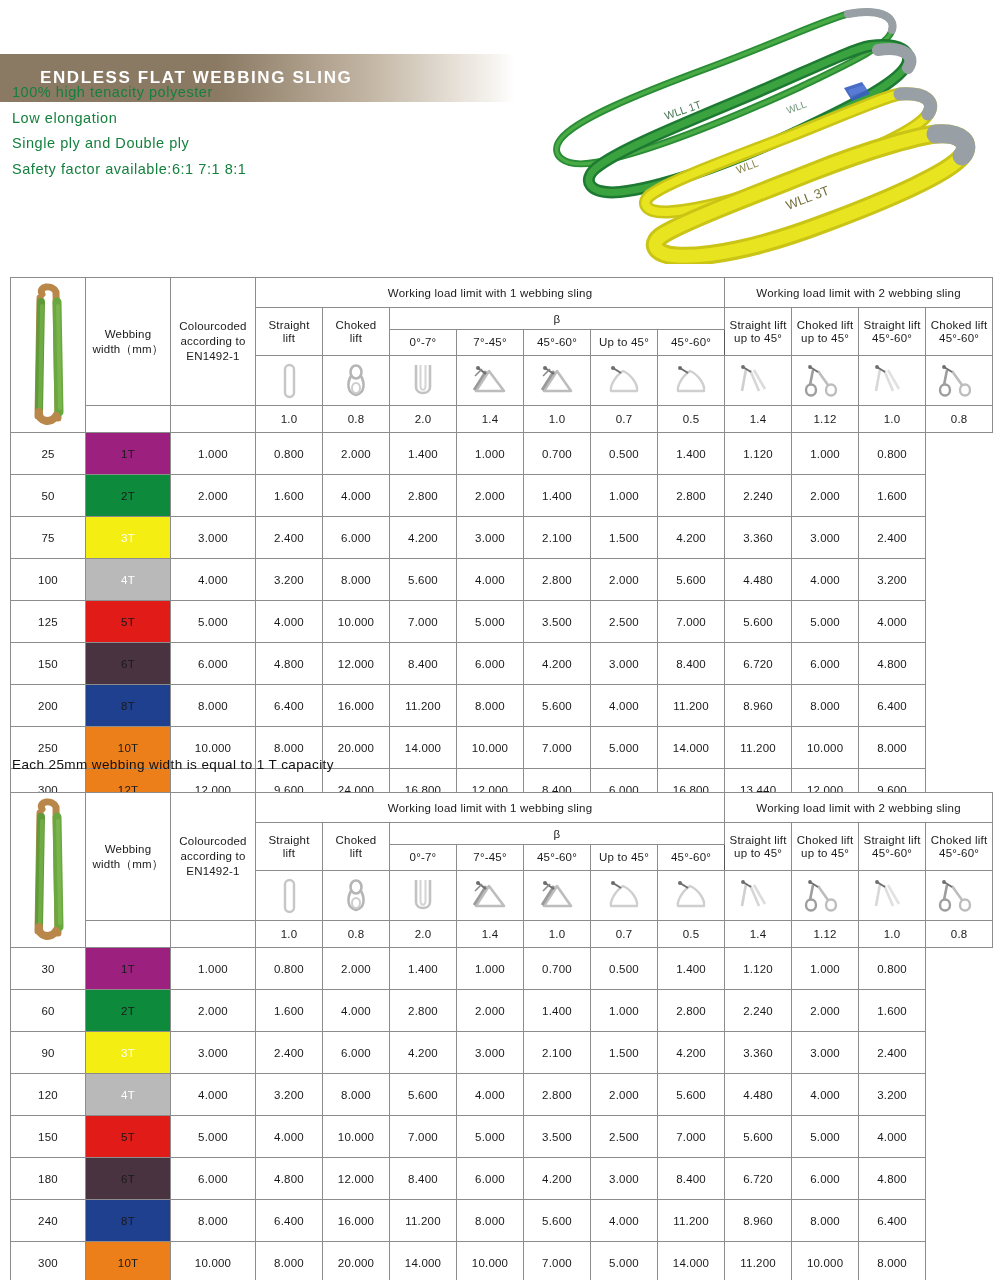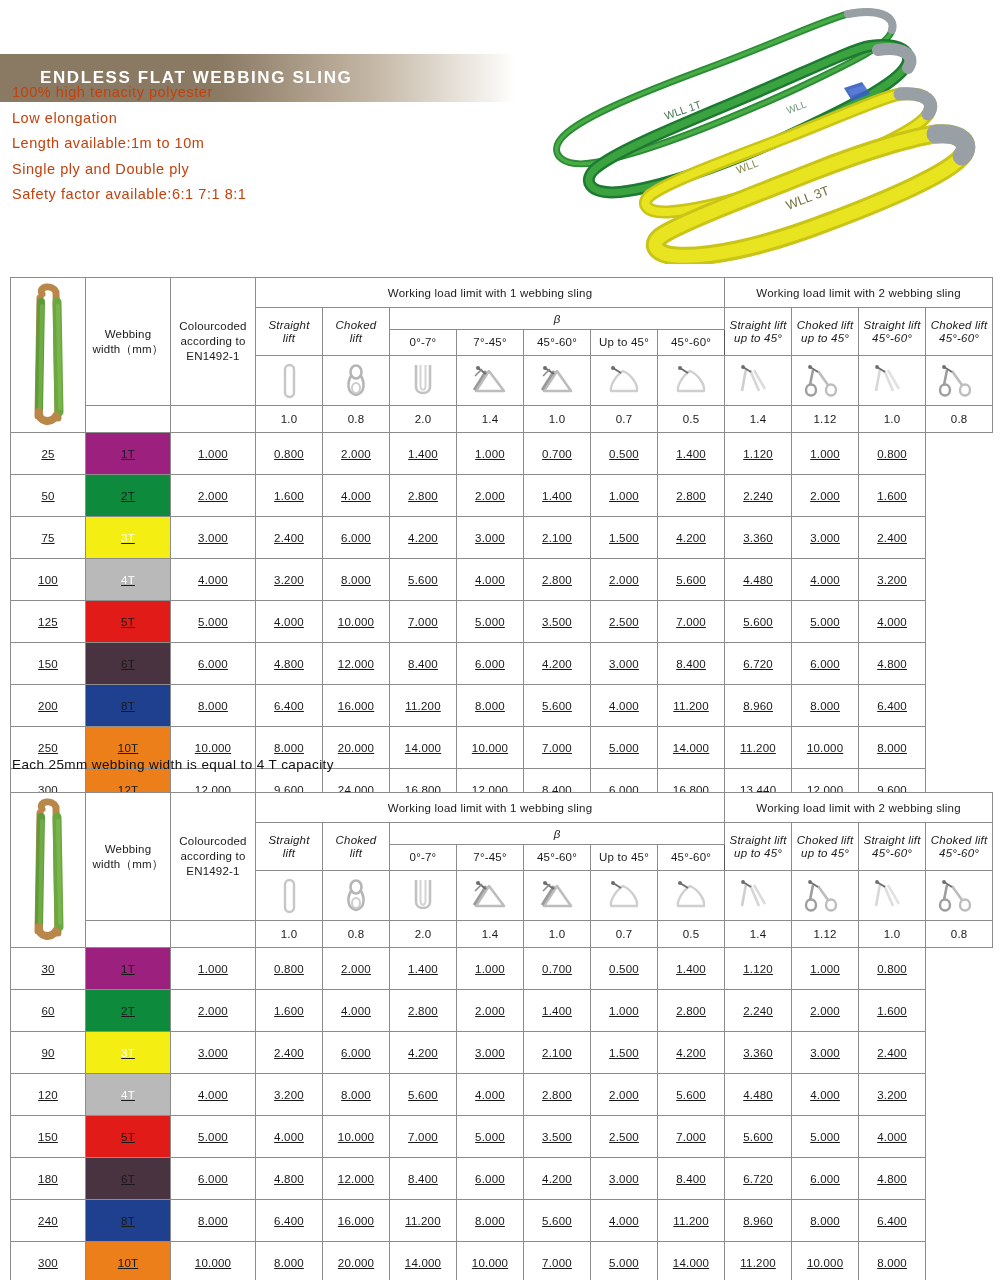--- a/index.html
+++ b/index.html
@@ -41,21 +41,21 @@
   .intro {
     position: absolute;
     left: 12px;
     top: 80px;
     width: 460px;
   }
   .intro-line {
     font-size: 14.5px;
     line-height: 25.5px;
     letter-spacing: 0.55px;
-    color: #c2410c;
+    color: #15803d;
     white-space: nowrap;
   }
 
   
   .photo {
     position: absolute;
     left: 548px;
     top: 2px;
     width: 452px;
     height: 262px;
@@ -82,24 +82,24 @@
     font-size: 11.5px;
     color: #1a1a1a;
     letter-spacing: 0.2px;
   }
   
   .sep-left { border-left: 1.6px solid #555 !important; }
   .grp-top  { border-bottom: 1.6px solid #555 !important; }
 
   .h-band { height: 30px; font-size: 12.5px; letter-spacing: 0.3px; }
   .h-sub  { height: 26px; font-size: 11px; line-height: 13px; }
-  .h-beta { height: 22px; font-size: 13px; font-style: italic; }
+  .h-beta { height: 22px; font-size: 13px; }
   .h-icon { height: 50px; }
   .h-fac  { height: 27px; font-size: 11.5px; }
-  .row-h  { height: 42px; font-size: 12px; text-decoration: underline; }
+  .row-h  { height: 42px; font-size: 12px; }
 
   .col-img  { width: 75px; }
   .col-wid  { width: 85px; }
   .col-col  { width: 85px; }
   .col-d    { width: 67px; }
   .col-e    { width: 67px; }
 
   .cell-label { font-size: 12px; line-height: 15px; }
 
   
@@ -131,21 +131,20 @@
 </head>
 <body>
 
 <div class="title-bar">
   <div class="title-bar-text">ENDLESS FLAT WEBBING SLING</div>
 </div>
 
 <div class="intro">
   <div class="intro-line">100% high tenacity polyester</div>
   <div class="intro-line">Low elongation</div>
-  <div class="intro-line">Length available:1m to 10m</div>
   <div class="intro-line">Single ply and Double ply</div>
   <div class="intro-line">Safety factor available:6:1 7:1 8:1</div>
 </div>
 
 <div class="photo">
   <svg width="452" height="262" viewBox="0 0 452 262">
 
     <path d="M300 12 C 330 6, 348 14, 344 28 C 340 44, 300 62, 250 86
              C 180 118, 100 150, 50 160 C 14 167, 2 152, 12 138
              C 26 118, 90 92, 160 66 C 230 40, 276 18, 300 12 Z" fill="none" stroke="#2a8c35" stroke-width="7" stroke-linejoin="round"></path>
@@ -511,21 +510,21 @@
           <td class="sep-left">16.800</td>
           <td>13.440</td>
           <td>12.000</td>
           <td>9.600</td>
         </tr>
       </tbody>
 
 </table>
 </div>
 
-<div class="note n1">Each 25mm webbing width is equal to 4 T capacity</div>
+<div class="note n1">Each 25mm webbing width is equal to 1 T capacity</div>
 
 <div class="tbl-wrap t2">
 <table class="spec">
   <colgroup>
     <col class="col-img">
         <col class="col-wid">
         <col class="col-col">
     <col class="col-d">
         <col class="col-d">
         <col class="col-d">

